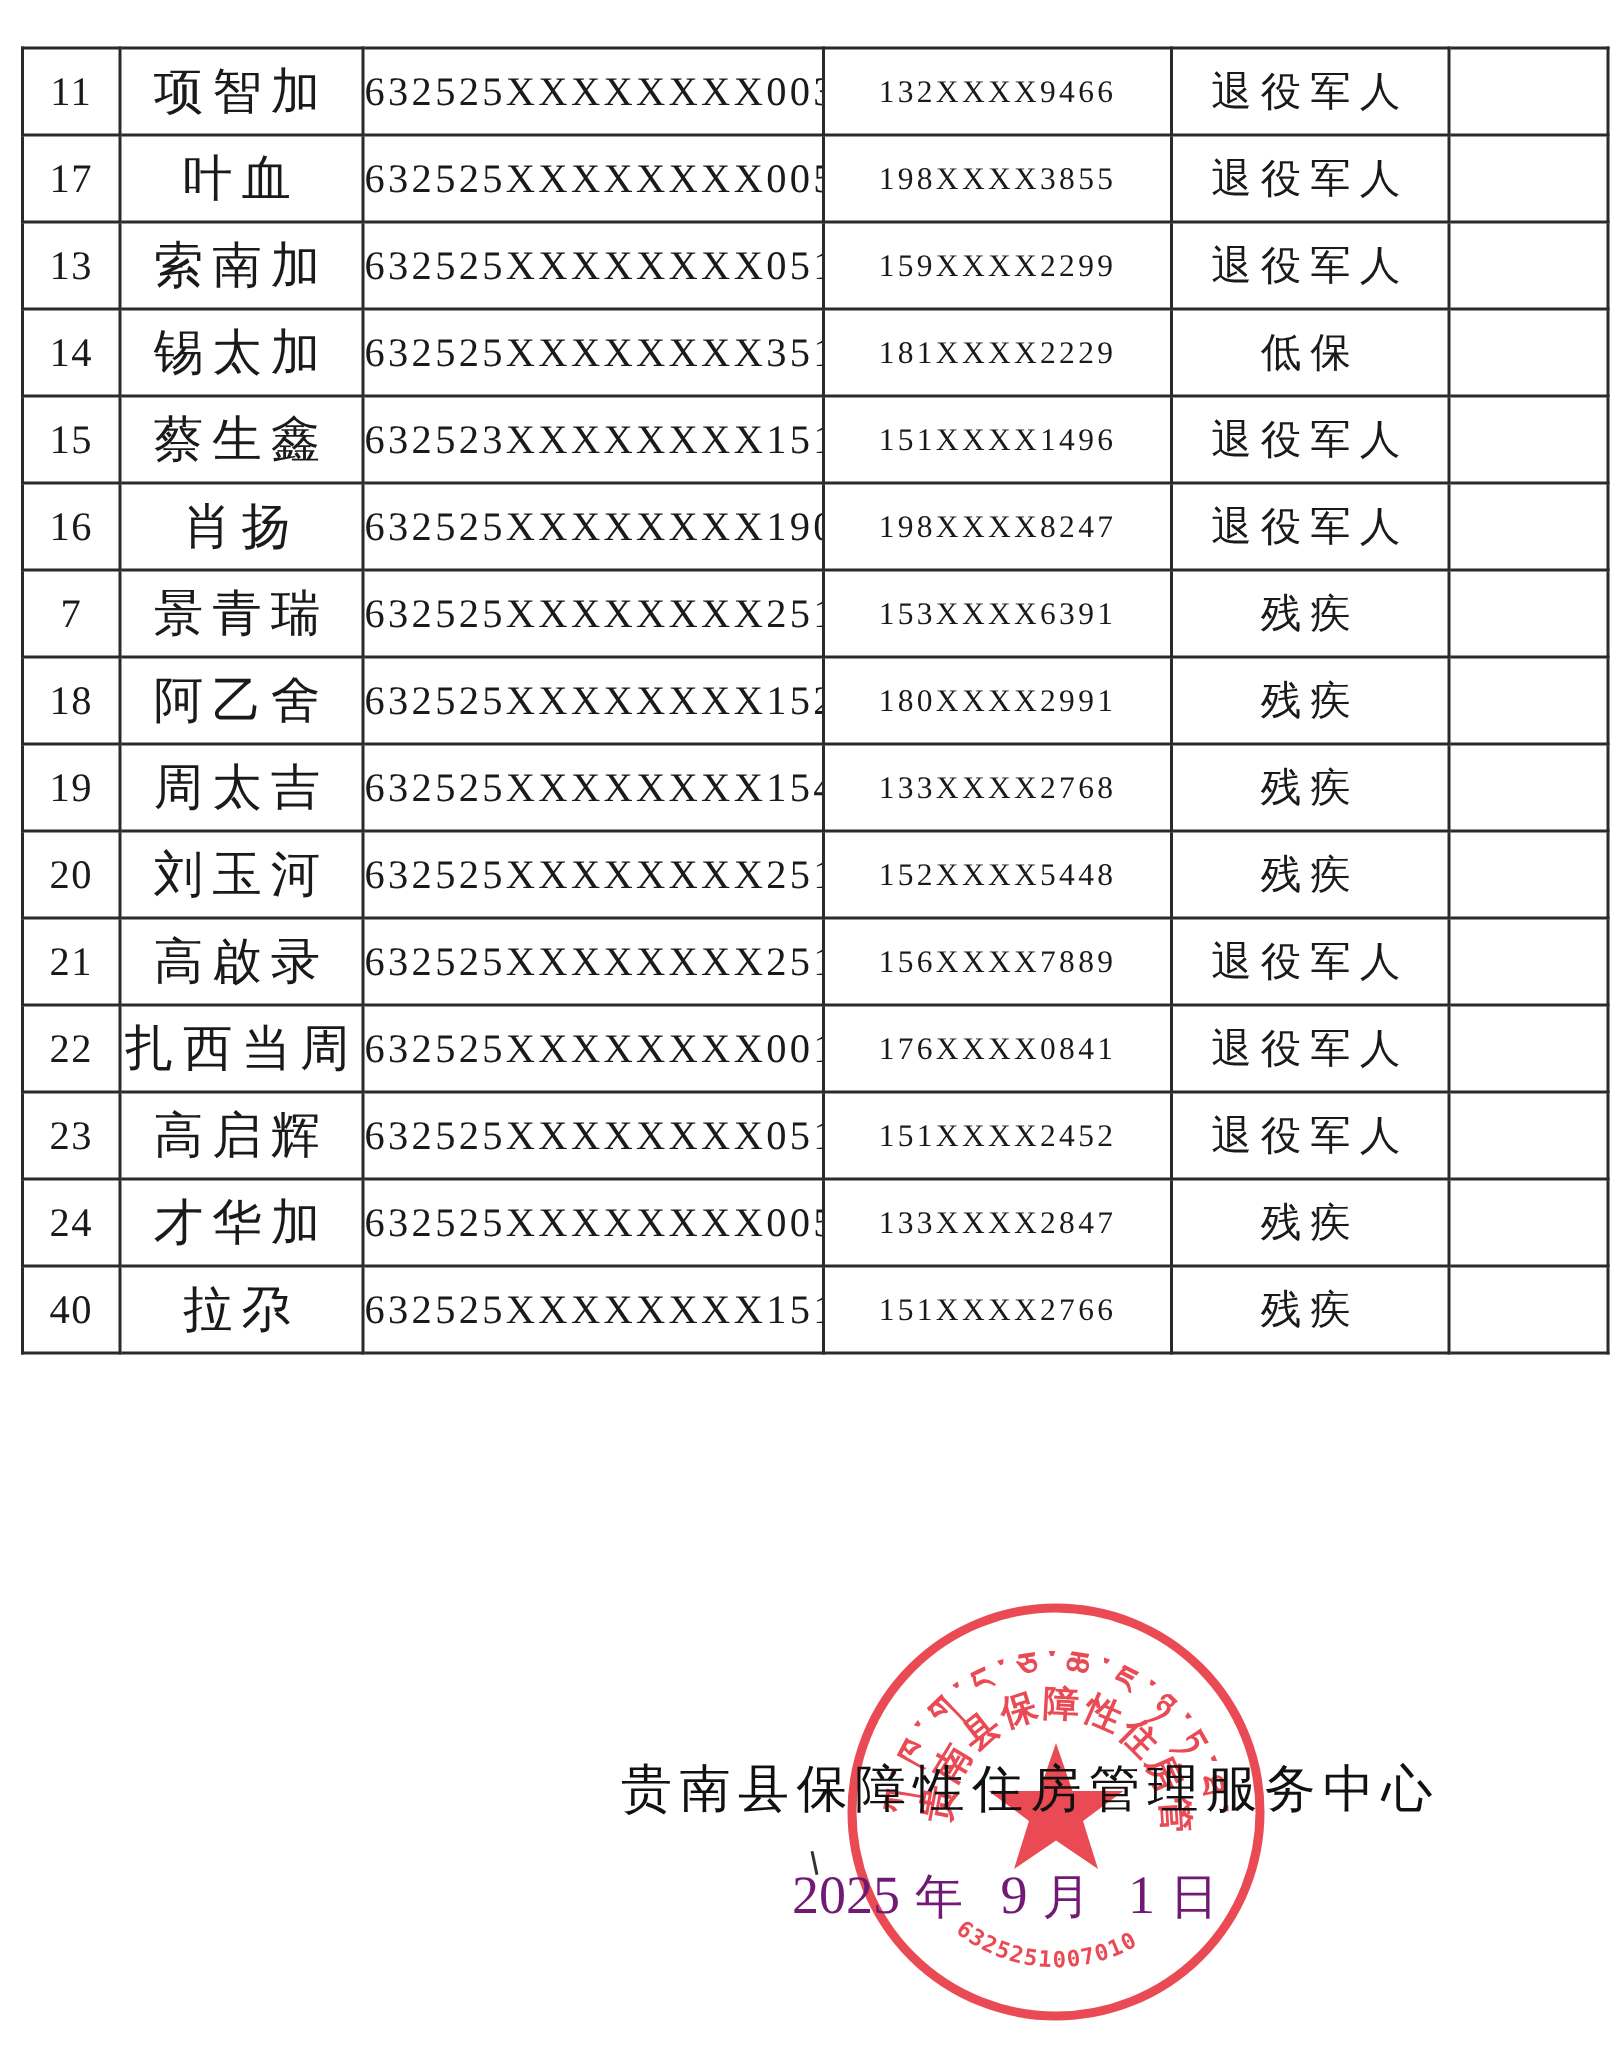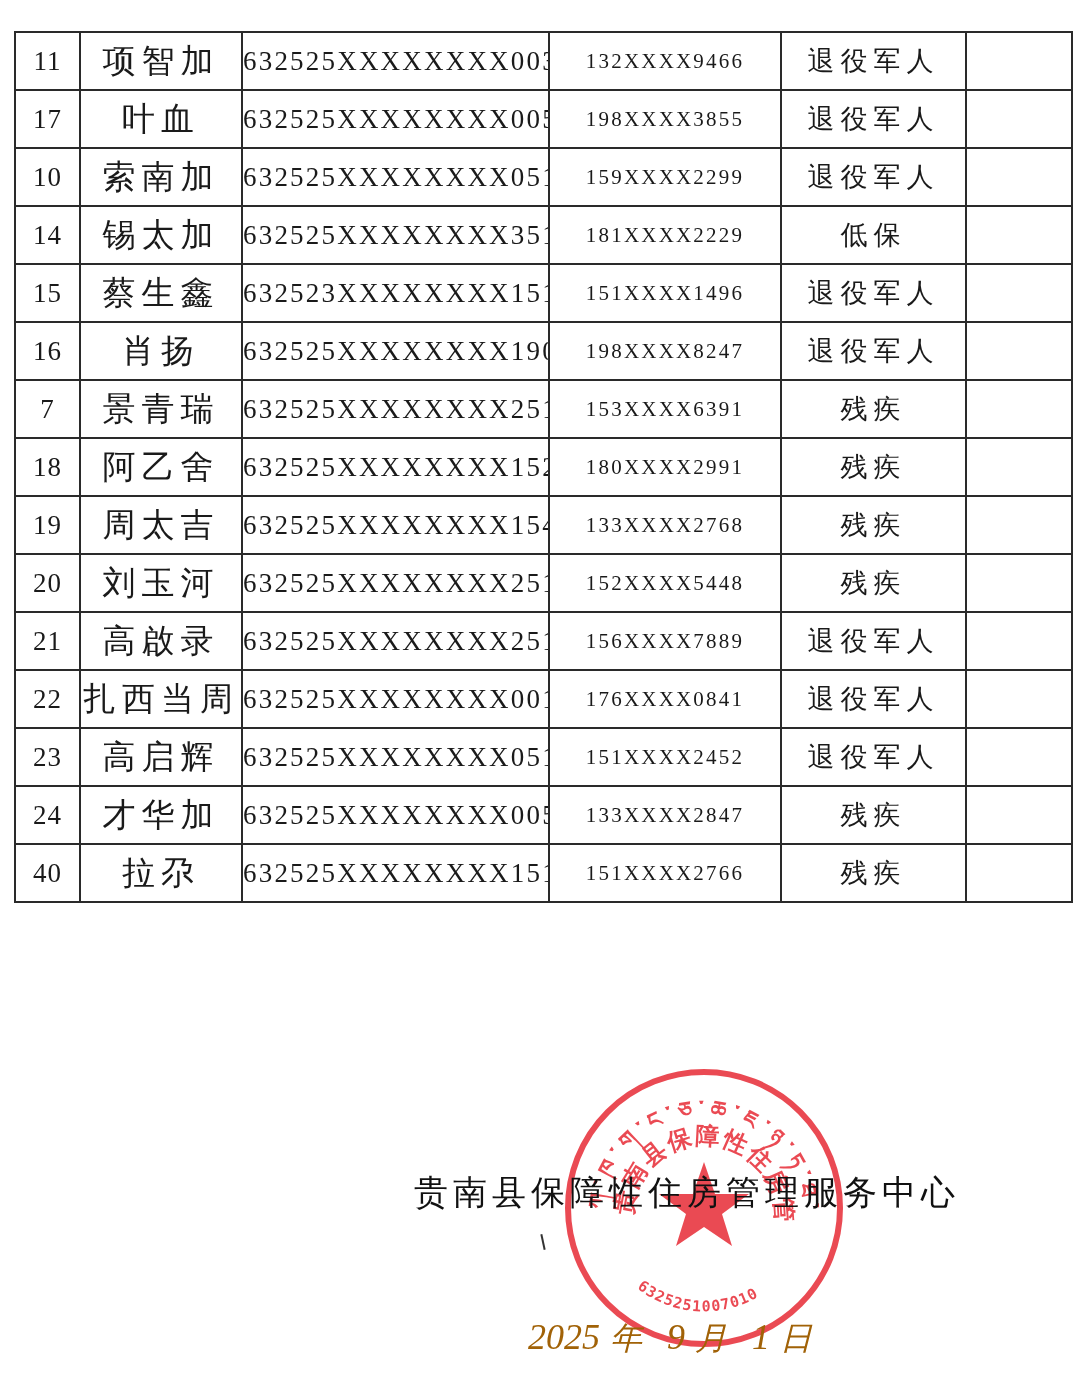--- a/index.html
+++ b/index.html
@@ -88,27 +88,26 @@
       top: 1170px;
       font-family: "DejaVu Sans", sans-serif;
       font-size: 34px;
       letter-spacing: 5px;
       color: #111111;
       white-space: nowrap;
     }
     .sig-date {
       position: absolute;
       left: 528px;
-      top: 1316px;
+      top: 1242px;
       font-family: "Liberation Serif", serif;
       font-size: 36px;
-      color: #a16207;
+      color: #701a75;
       white-space: nowrap;
       word-spacing: 6px;
-      font-style: italic;
     }
     .sig-date span { margin-right: 10px; }
     .stray-mark {
       position: absolute;
       left: 542px;
       top: 1234px;
       width: 2px;
       height: 16px;
       background: #333;
       transform: rotate(-12deg);
@@ -137,21 +136,21 @@
       </tr>
       <tr>
         <td class="c-no">17</td>
         <td class="c-name">叶血</td>
         <td class="c-id">632525XXXXXXXX0055</td>
         <td class="c-phone">198XXXX3855</td>
         <td class="c-cat">退役军人</td>
         <td class="c-note"></td>
       </tr>
       <tr>
-        <td class="c-no">10</td>
+        <td class="c-no">13</td>
         <td class="c-name">索南加</td>
         <td class="c-id">632525XXXXXXXX0511</td>
         <td class="c-phone">159XXXX2299</td>
         <td class="c-cat">退役军人</td>
         <td class="c-note"></td>
       </tr>
       <tr>
         <td class="c-no">14</td>
         <td class="c-name">锡太加</td>
         <td class="c-id">632525XXXXXXXX3514</td>

